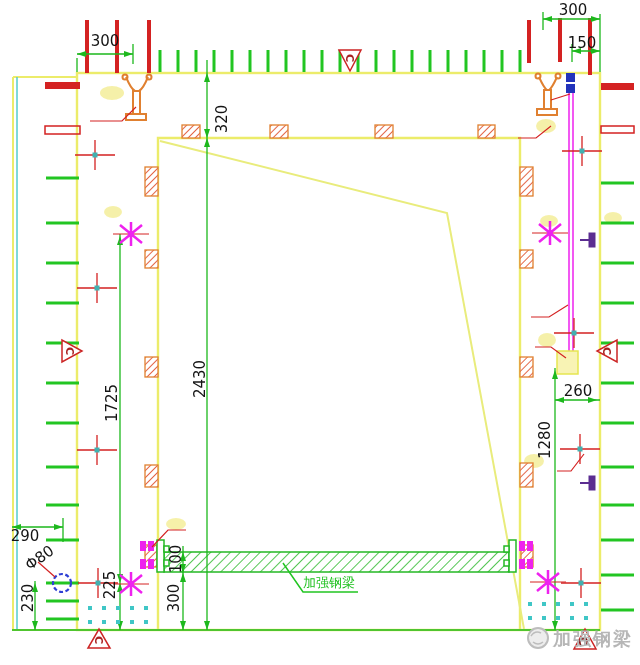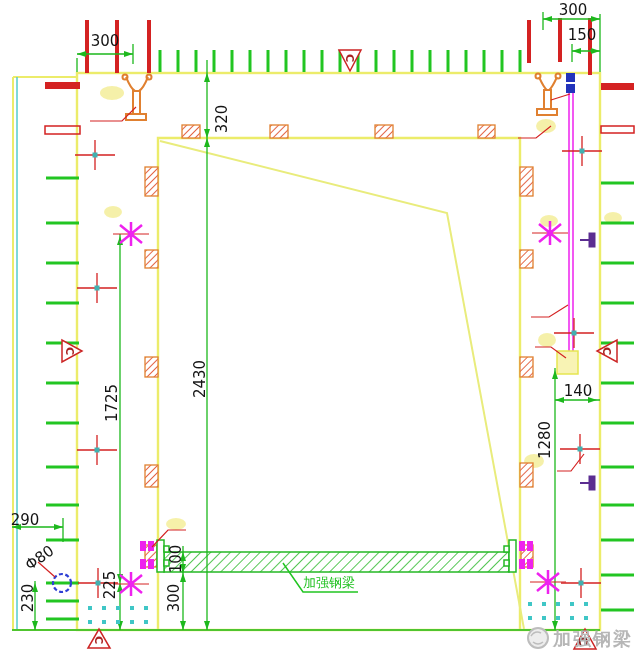--- a/index.html
+++ b/index.html
@@ -275,32 +275,32 @@
     <polygon points="339,50 361,50 350,71" fill="#ffffff"></polygon>
     <polygon points="62,340 62,362 82,351" fill="#ffffff"></polygon>
     <polygon points="617,340 617,362 597,351" fill="#ffffff"></polygon>
     <polygon points="88,648 110,648 99,629" fill="#ffffff"></polygon>
     <polygon points="574,649 596,649 585,629" fill="#ffffff" fill-opacity="0.85"></polygon>
   </g>
 </svg>
 
 <div class="dim" style="left:83px;top:32px;">300</div>
 <div class="dim" style="left:551px;top:1px;">300</div>
-<div class="dim" style="left:560px;top:26px;">150</div>
+<div class="dim" style="left:560px;top:34px;">150</div>
 <div class="dim v" style="left:199px;top:111px;">320</div>
 <div class="dim v" style="left:177px;top:371px;">2430</div>
 <div class="dim v" style="left:89px;top:395px;">1725</div>
 <div class="dim v" style="left:87px;top:577px;">225</div>
-<div class="dim" style="left:3px;top:511px;">290</div>
+<div class="dim" style="left:3px;top:527px;">290</div>
 <div class="dim v" style="left:5px;top:590px;">230</div>
 <div class="dim tilt" style="left:17px;top:549px;">Φ80</div>
 <div class="dim v" style="left:153px;top:551px;">100</div>
 <div class="dim v" style="left:151px;top:590px;">300</div>
 <div class="dim v" style="left:522px;top:432px;">1280</div>
-<div class="dim" style="left:556px;top:382px;">140</div>
+<div class="dim" style="left:556px;top:382px;">260</div>
 
 <div class="beam-label" style="left:303px;top:574px;font-family:Liberation Serif, serif;">加强钢梁</div>
 
 <div class="c-letter" style="left:343px;top:52px;">C</div>
 <div class="c-letter" style="left:63px;top:345px;">C</div>
 <div class="c-letter" style="left:600px;top:345px;">C</div>
 <div class="c-letter" style="left:92px;top:634px;">C</div>
 <div class="c-letter big" style="left:578px;top:635px;">C</div>
 
 <div class="watermark" style="left:553px;top:627px;">加强钢梁</div>

